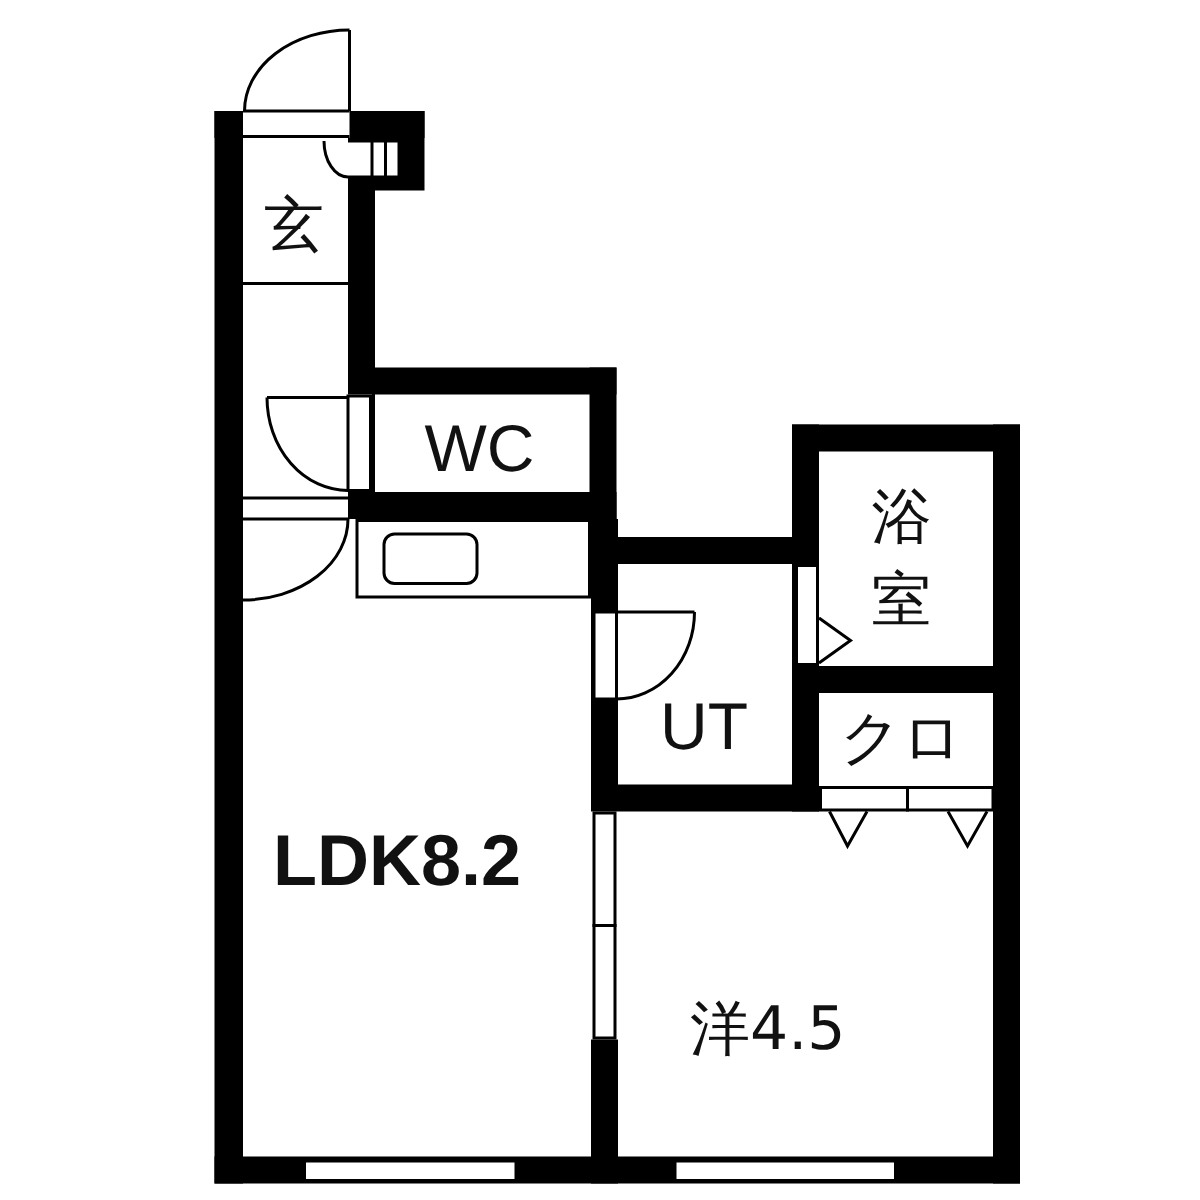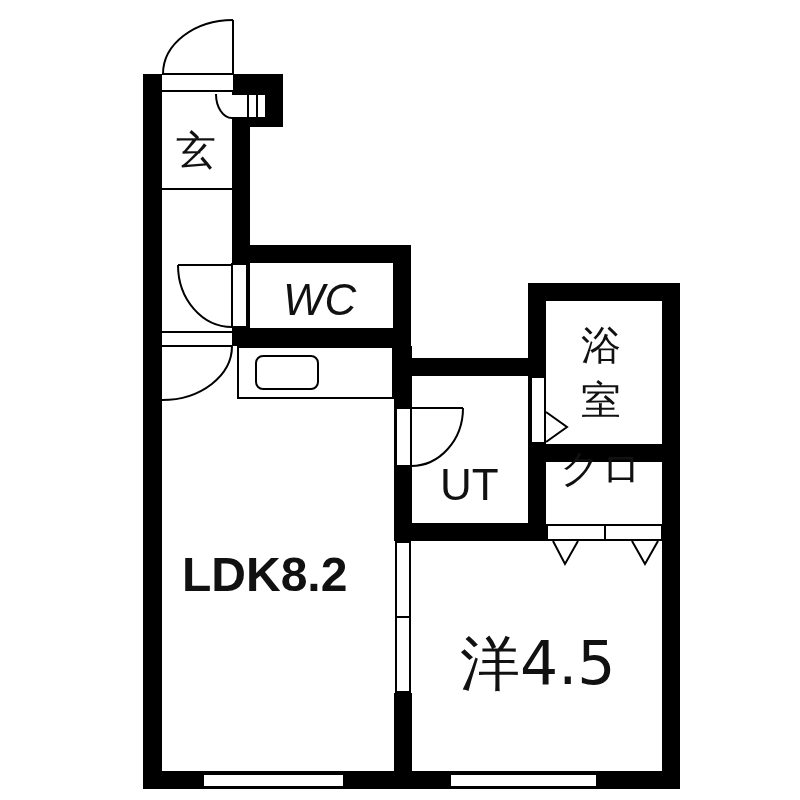--- a/index.html
+++ b/index.html
@@ -113,24 +113,24 @@
   </g>
 
   <g>
     <rect class="fillw" x="203" y="774" width="141" height="13"></rect>
     <rect class="fillw" x="450" y="774" width="147" height="13"></rect>
   </g>
 </svg>
 
 <div class="label label-jp" style="left:176px; top:130px; font-size:40px;">玄</div>
 
-<div class="label" style="left:283px; top:278px; font-size:44px;font-style:italic;">WC</div>
+<div class="label" style="left:283px; top:278px; font-size:44px;">WC</div>
 
 <div class="label label-jp" style="left:581px; top:325px; font-size:40px;">浴</div>
 <div class="label label-jp" style="left:581px; top:380px; font-size:40px;">室</div>
 
 <div class="label" style="left:440px; top:463px; font-size:44px;">UT</div>
 
-<div class="label label-jp" style="left:560px; top:448px; font-size:40px;">クロ</div>
+<div class="label label-jp" style="left:560px; top:472px; font-size:40px;">クロ</div>
 
 <div class="label" style="left:182px; top:551px; font-size:48px;font-weight:bold;">LDK8.2</div>
 
-<div class="label label-jp" style="left:460px; top:633px; font-size:60px;">洋4.5</div>
+<div class="label label-jp" style="left:460px; top:666px; font-size:40px;">洋4.5</div>
 
 </body></html>

